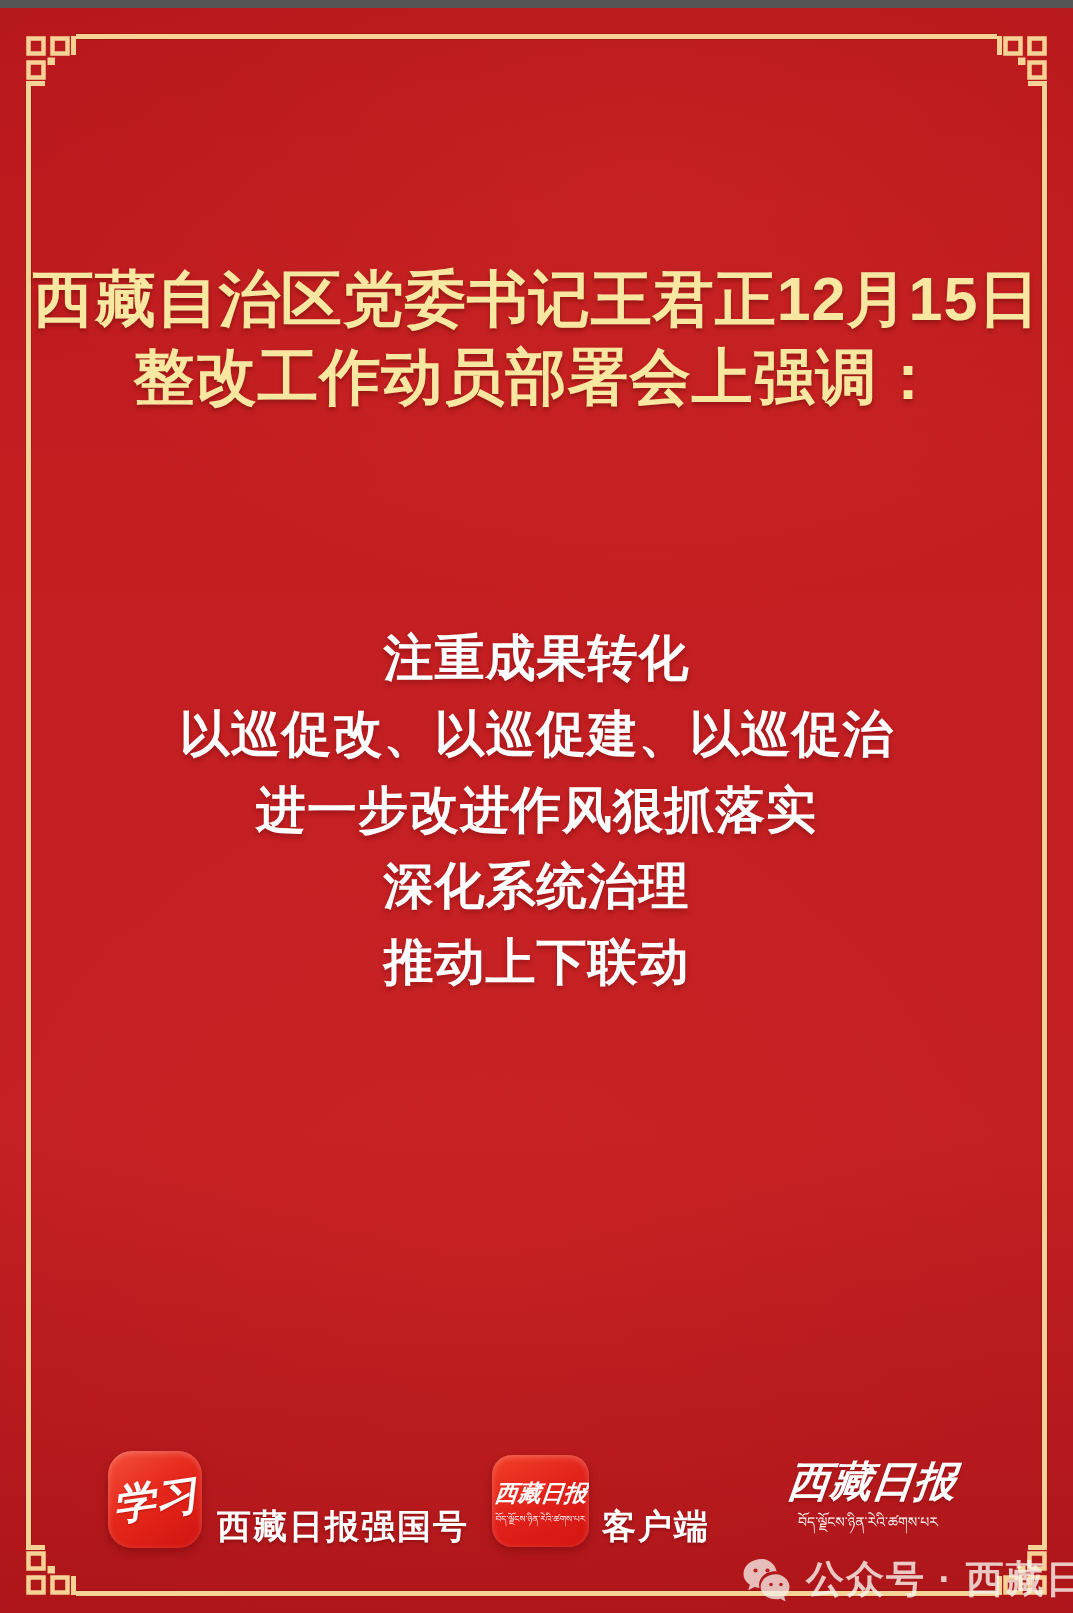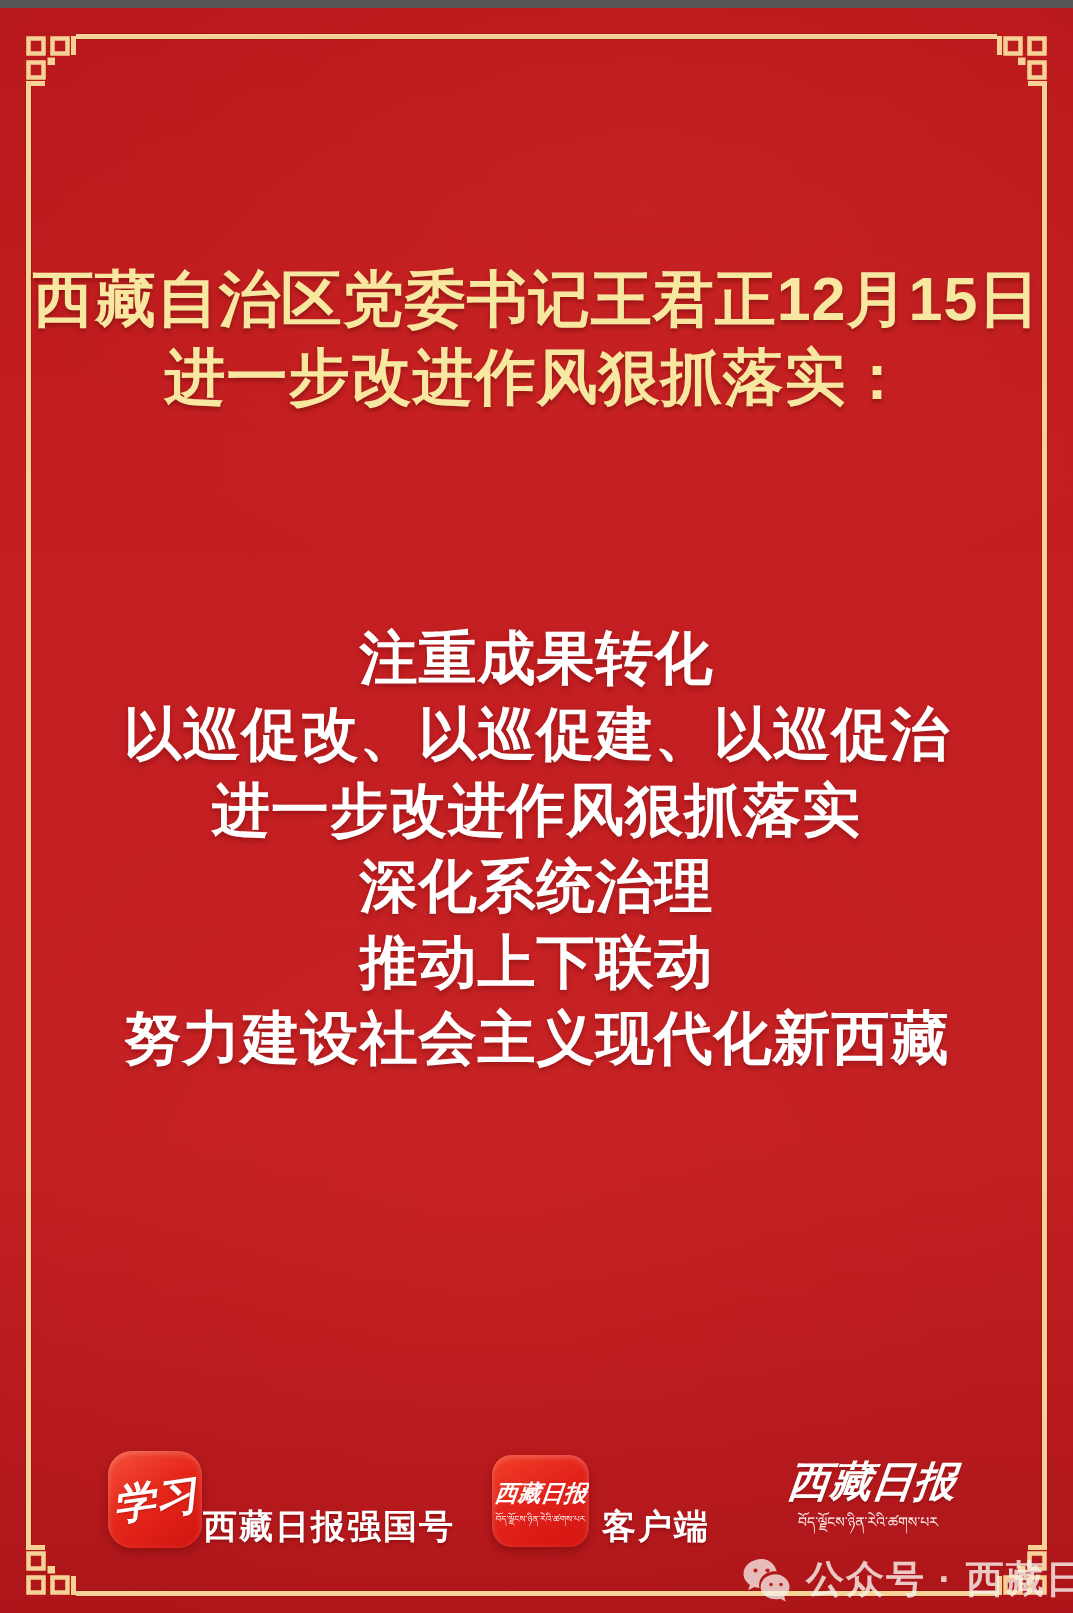--- a/index.html
+++ b/index.html
@@ -30,21 +30,21 @@
     position:absolute;top:252px;left:0;width:100%;
     text-align:center;color:#f7e7a1;font-weight:900;
     font-size:61px;line-height:78px;letter-spacing:1px;
     text-shadow:0 3px 4px rgba(90,10,5,0.45);
     font-family:"Liberation Sans","DejaVu Sans",sans-serif;
   }
   
   .slogan{
     position:absolute;top:612px;left:0;width:100%;
     text-align:center;color:#ffffff;font-weight:bold;
-    font-size:58px;line-height:76px;letter-spacing:1px;
+    font-size:50px;line-height:76px;letter-spacing:1px;
     font-family:"DejaVu Serif","Liberation Serif",serif;
     text-shadow:0 3px 5px rgba(80,5,5,0.35);
   }
   
   .app-icon{
     position:absolute;border-radius:24px;
     box-shadow:0 4px 10px rgba(80,0,0,0.35), inset 0 2px 6px rgba(255,255,255,0.25);
     display:flex;flex-direction:column;align-items:center;justify-content:center;
     color:#fff;overflow:hidden;
   }
@@ -64,21 +64,21 @@
   .icon-client .cal{
     font-family:"DejaVu Serif","Liberation Serif",serif;
     font-style:italic;font-weight:bold;font-size:23px;white-space:nowrap;
     transform:skewX(-6deg);
   }
   .icon-client .tib{font-size:9px;line-height:12px;margin-top:4px;opacity:.95;white-space:nowrap;}
   .app-label{
     position:absolute;top:1496px;color:#ffffff;font-weight:bold;font-size:34px;
     letter-spacing:2px;text-shadow:0 2px 3px rgba(80,0,0,.35);white-space:nowrap;
   }
-  .label-xuexi{left:203px;text-align:right;}
+  .label-xuexi{left:217px;text-align:right;}
   .label-client{left:602px;}
   .paper-logo{position:absolute;left:788px;top:1448px;width:160px;text-align:center;color:#fff;}
   .paper-logo .cal{
     font-family:"DejaVu Serif","Liberation Serif",serif;
     font-style:italic;font-weight:bold;font-size:42px;line-height:52px;
     transform:skewX(-6deg);white-space:nowrap;text-shadow:0 2px 3px rgba(80,0,0,.3);
   }
   .paper-logo .tib{font-size:14px;line-height:20px;margin-top:4px;opacity:.95;white-space:nowrap;}
   
   .watermark{
@@ -142,30 +142,29 @@
         <rect x="4.5" y="28.5" width="15" height="15"></rect>
       </g>
       <rect x="23.5" y="23.5" width="7.5" height="7.5" fill="#f6d296"></rect>
       <rect x="47" y="2" width="5" height="19" fill="#f6d296"></rect>
       <rect x="2" y="47" width="19" height="5" fill="#f6d296"></rect>
     </svg>
   </div>
 
   <div class="headline">
     <div>西藏自治区党委书记王君正12月15日</div>
-    <div>进一步改进作风狠抓落实：</div>
+    <div>整改工作动员部署会上强调：</div>
   </div>
 
   <div class="slogan">
     <div>注重成果转化</div>
     <div>以巡促改、以巡促建、以巡促治</div>
     <div>进一步改进作风狠抓落实</div>
     <div>深化系统治理</div>
     <div>推动上下联动</div>
-    <div>努力建设社会主义现代化新西藏</div>
   </div>
 
   <div class="app-icon icon-xuexi">
     <span class="glyph">学习</span>
   </div>
   <div class="app-label label-xuexi">西藏日报强国号</div>
 
   <div class="app-icon icon-client">
     <span class="cal">西藏日报</span>
     <span class="tib">བོད་ལྗོངས་ཉིན་རེའི་ཚགས་པར</span>

